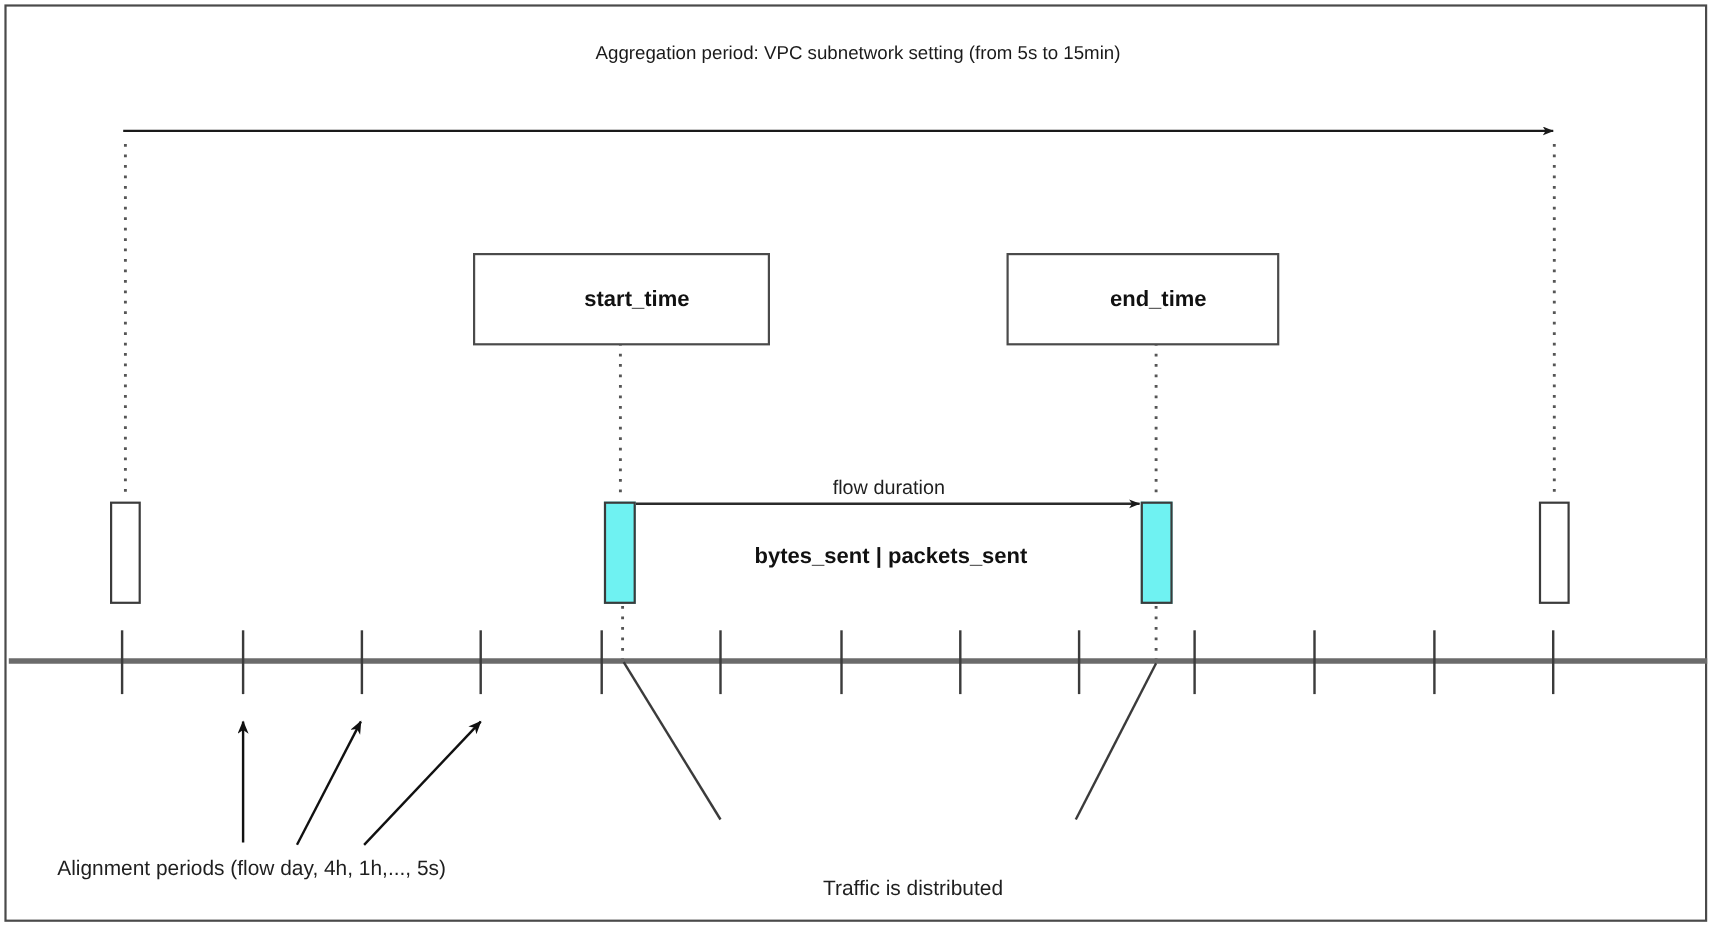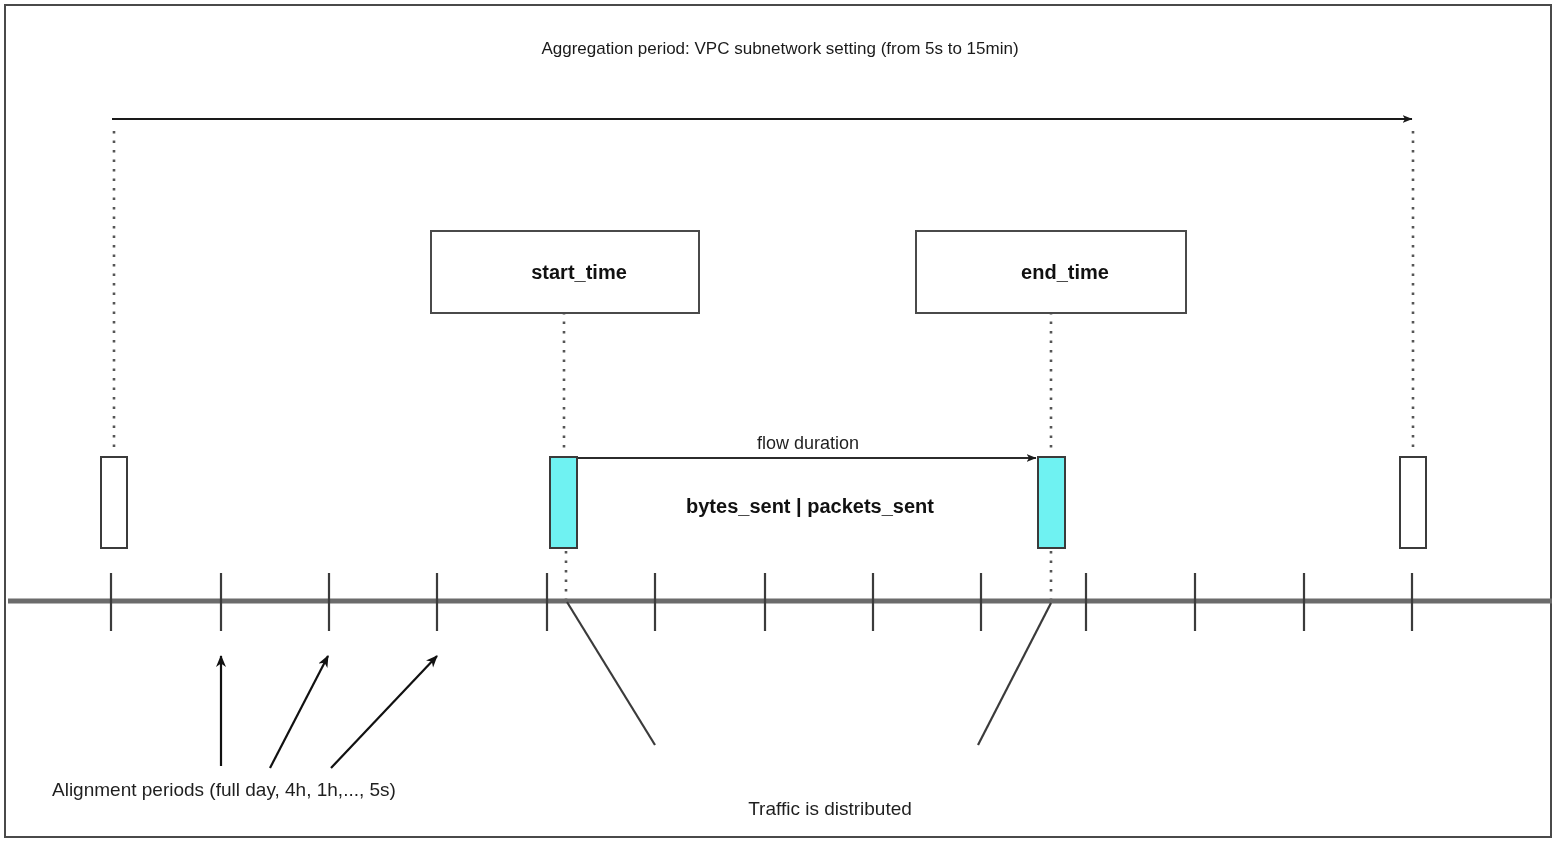--- a/index.html
+++ b/index.html
@@ -153,37 +153,37 @@
       <line x1="1051" y1="603" x2="978" y2="745"></line>
     </g>
   </svg>
 
   <div class="txt title-text" style="left:380px; top:38px; width:800px;">Aggregation period: VPC subnetwork setting (from 5s to 15min)</div>
 
   <div class="box" style="left:430px; top:230px; width:270px; height:84px;">
     <span>start_time</span>
   </div>
 
-  <div class="box" style="left:915px; top:230px; width:272px; height:84px;">
+  <div class="box" style="left:915px; top:230px; width:248px; height:84px;">
     <span>end_time</span>
   </div>
 
   <div class="evtbox plain" style="left:100px; top:456px; width:28px; height:93px;"></div>
 
   <div class="evtbox cyan" style="left:549px; top:456px; width:29px; height:93px;"></div>
 
   <div class="evtbox cyan" style="left:1037px; top:456px; width:29px; height:93px;"></div>
 
   <div class="evtbox plain" style="left:1399px; top:456px; width:28px; height:93px;"></div>
 
   <div class="txt lbl-bold" style="left:640px; top:494px; width:340px; text-align:center;">bytes_sent | packets_sent</div>
 
   <div class="txt lbl-flow" style="left:678px; top:432px; width:260px; text-align:center;">flow duration</div>
 
-  <div class="txt lbl-align" style="left:52px; top:778px;">Alignment periods (full day, 4h, 1h,..., 5s)</div>
+  <div class="txt lbl-align" style="left:52px; top:778px;">Alignment periods (flow day, 4h, 1h,..., 5s)</div>
 
   <div class="txt lbl-note" style="left:690px; top:748px; width:280px;">
     <div>Traffic is distributed</div>
     
     
   </div>
 
 </div>
 
 </body></html>

